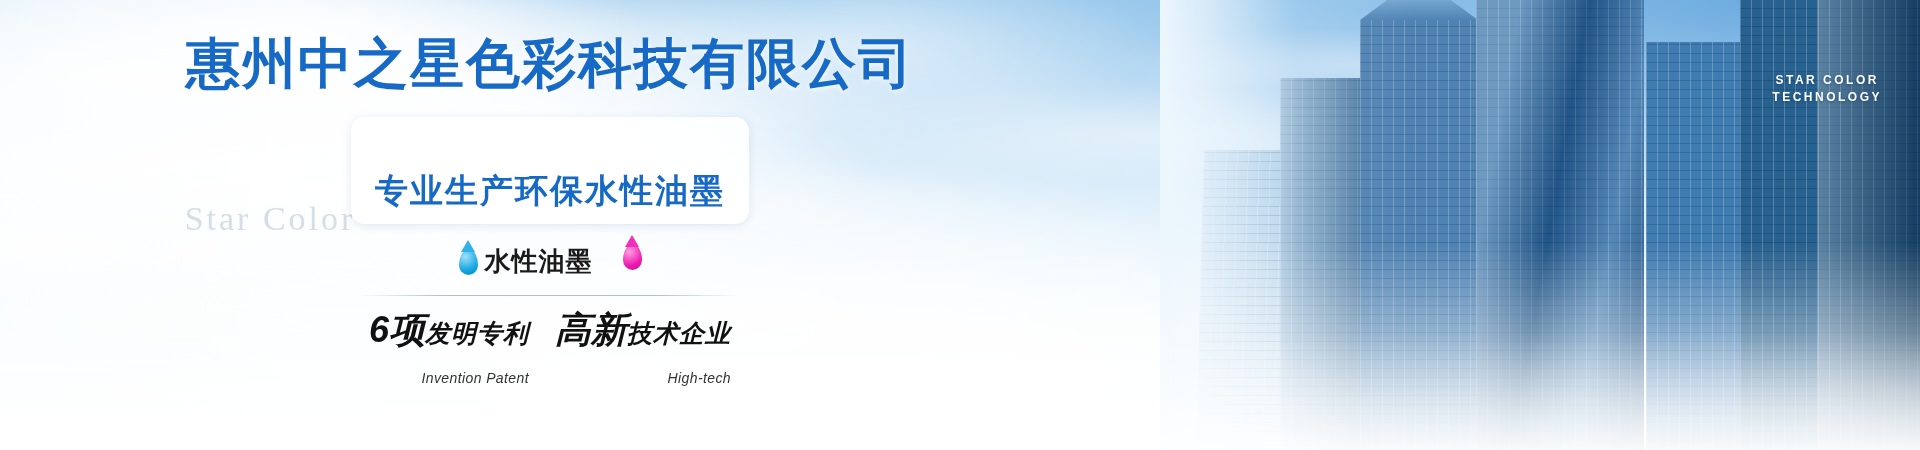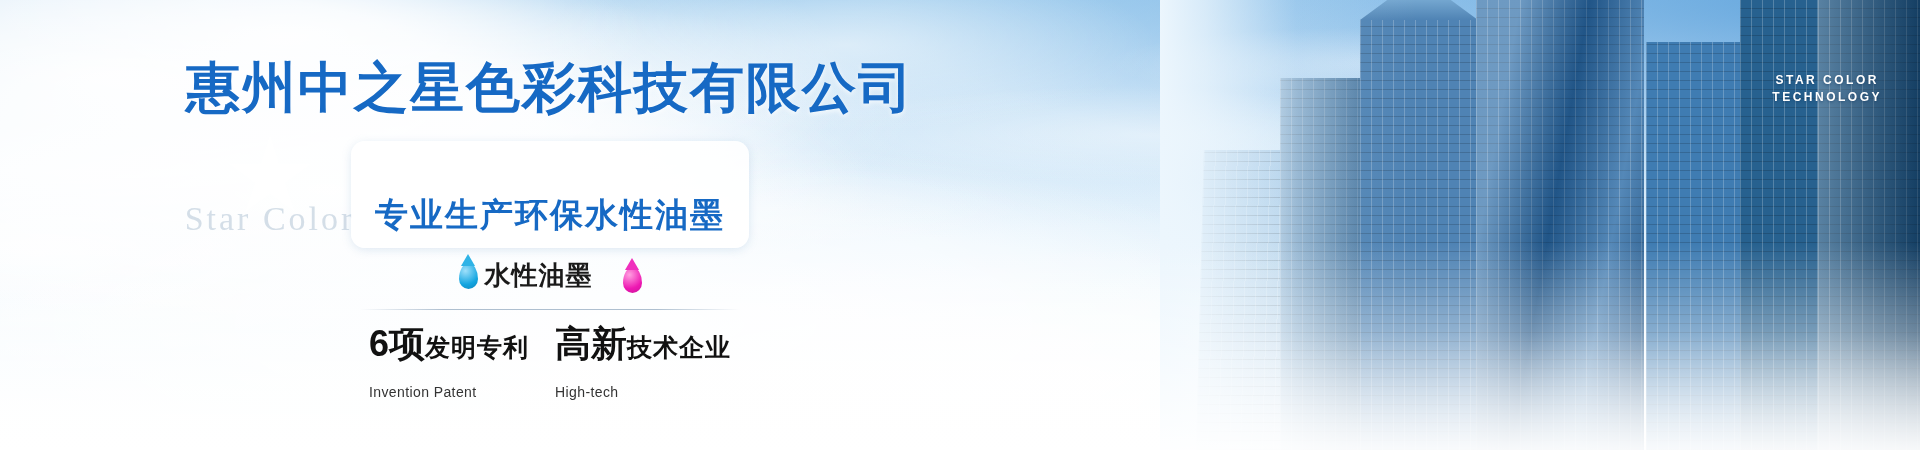--- a/index.html
+++ b/index.html
@@ -128,21 +128,21 @@
     text-align:center; color:#ffffff;
     font-size:12px; letter-spacing:2.5px; line-height:17px;
     text-shadow:0 1px 3px rgba(12,50,90,.55);
     font-weight:600;
   }
 
   
   #content {
     position:absolute; left:0; top:0; width:1100px; height:450px;
     display:flex; flex-direction:column; align-items:center;
-    padding-top:52px;
+    padding-top:28px;
   }
 
   #main-title {
     font-family:"Liberation Sans","DejaVu Sans",sans-serif;
     font-weight:bold;
     font-size:54px;
     letter-spacing:2px;
     color:#1669c4;
     text-shadow:0 2px 5px rgba(255,255,255,.75);
     white-space:nowrap;
@@ -159,22 +159,22 @@
     font-family:"Liberation Sans","DejaVu Sans",sans-serif;
     font-weight:bold;
     font-size:33px;
     letter-spacing:2px;
     color:#1669c4;
     white-space:nowrap;
     margin-top:44px;
   }
 
   #features {
-    margin-top:10px;
-    display:flex; align-items:flex-end; gap:30px;
+    margin-top:20px;
+    display:flex; align-items:flex-start; gap:30px;
   }
   .feature { display:flex; align-items:center; gap:7px; }
   .drop {
     width:19px; height:26px; flex:none;
     border-radius:50% 50% 50% 50% / 62% 62% 38% 38%;
     position:relative;
   }
   .drop::before{
     content:""; position:absolute; left:50%; top:-9px; transform:translateX(-50%);
     border-left:7px solid transparent; border-right:7px solid transparent;
@@ -193,21 +193,21 @@
   #divider {
     margin-top:16px;
     width:380px; height:1px;
     background:linear-gradient(90deg, rgba(120,150,180,0) 0%, rgba(110,140,170,.55) 22%, rgba(110,140,170,.55) 78%, rgba(120,150,180,0) 100%);
   }
 
   #badges {
     margin-top:16px;
     display:flex; align-items:flex-start; gap:26px;
   }
-  .badge { text-align:left; }
+  .badge { text-align:right;font-style:italic; }
   .badge-main { white-space:nowrap; line-height:1; }
   .badge-big {
     font-family:"Liberation Sans","DejaVu Sans",sans-serif;
     font-weight:bold; font-size:36px; color:#111;
     letter-spacing:0;
   }
   .badge-small {
     font-family:"Liberation Sans","DejaVu Sans",sans-serif;
     font-weight:bold; font-size:25px; color:#111;
     letter-spacing:1px;

